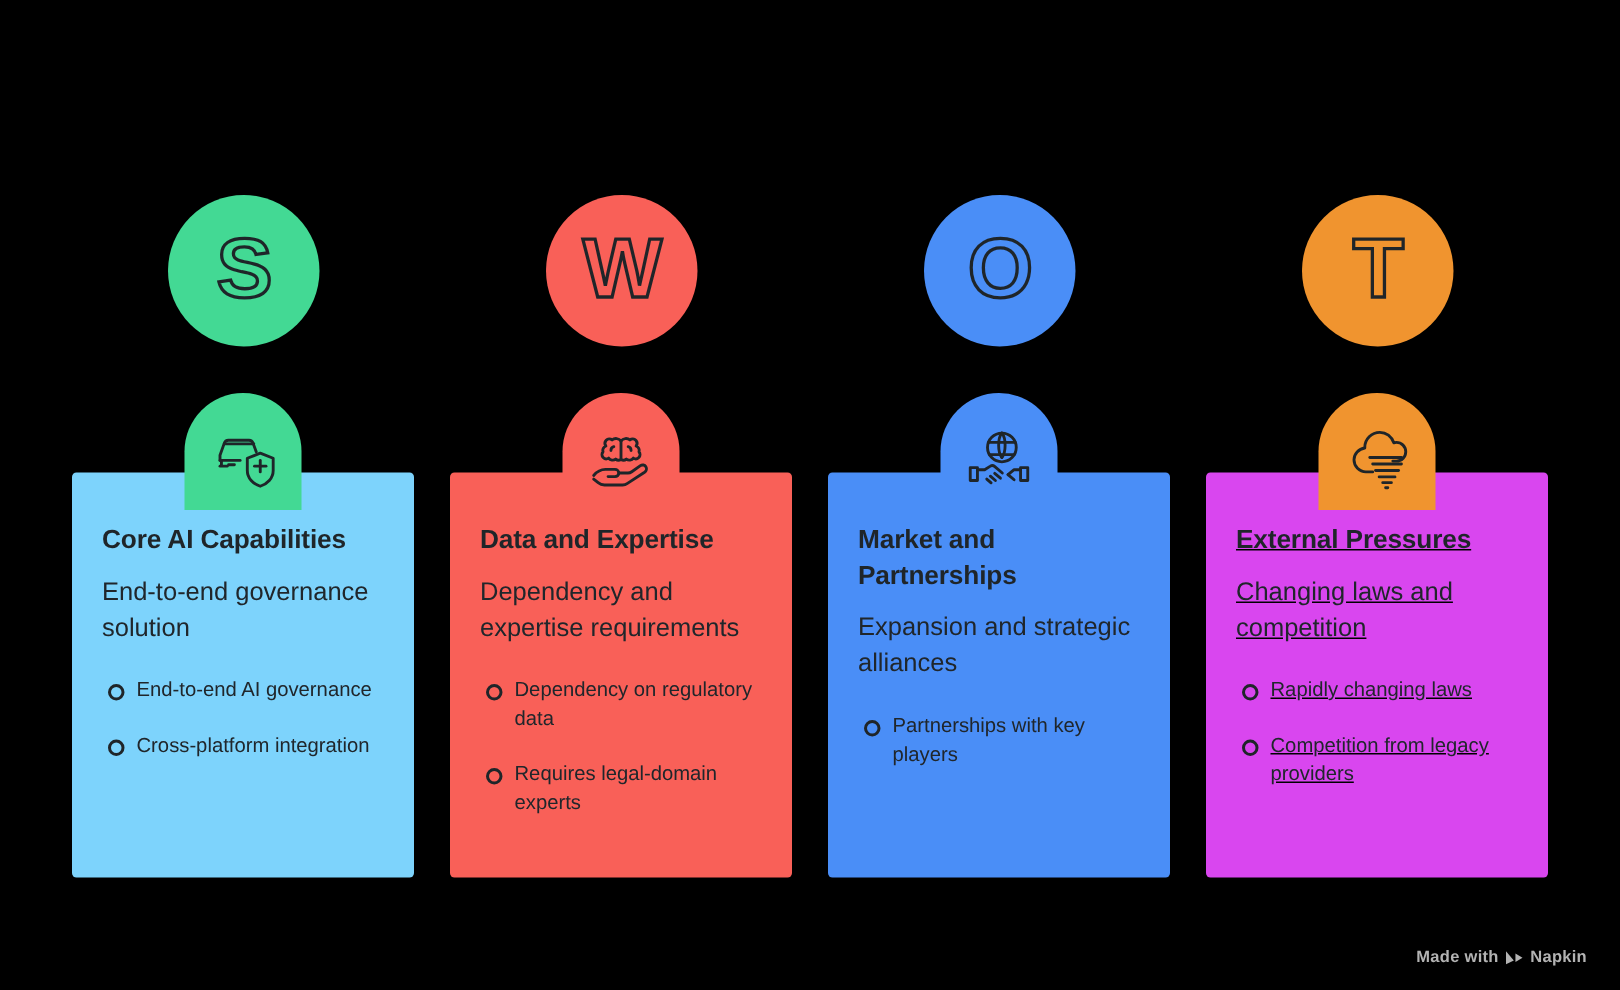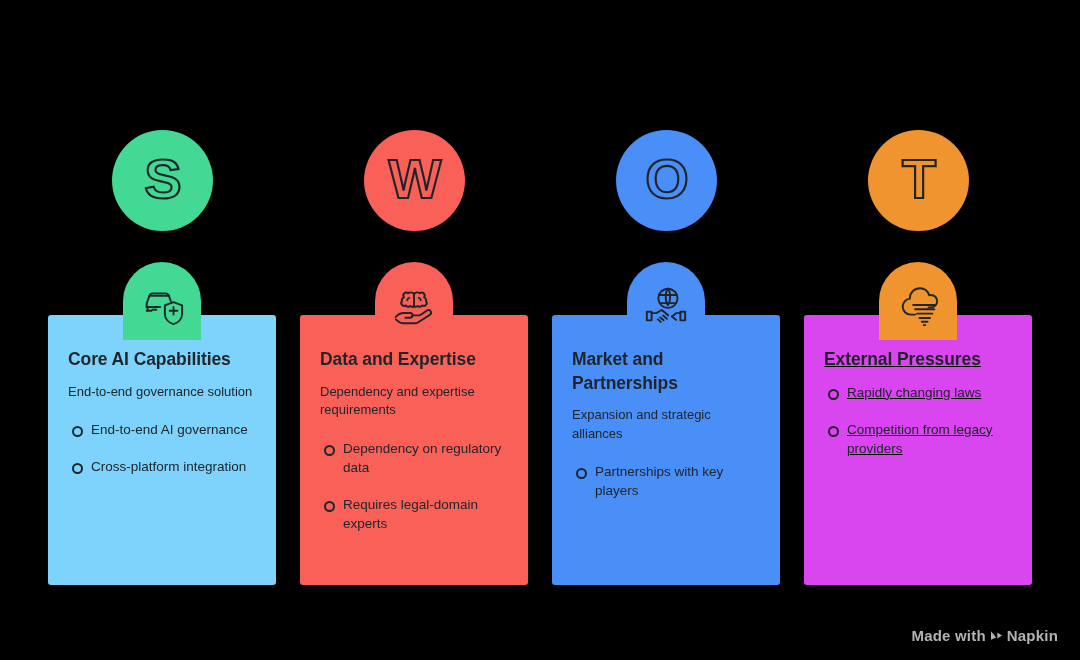--- a/index.html
+++ b/index.html
@@ -71,21 +71,21 @@
   .card-title {
     font-size: 17.5px;
     font-weight: bold;
     line-height: 1.35;
     color: #1f2529;
     letter-spacing: -0.1px;
     margin-bottom: 11px;
   }
 
   .card-subtitle {
-    font-size: 13px;
+    font-size: 17px;
     line-height: 1.42;
     color: #20262b;
     margin-bottom: 19px;
   }
 
   .bullets { list-style: none; }
 
   .bullet {
     position: relative;
     font-size: 13.5px;
@@ -108,21 +108,21 @@
   }
 
   
   #watermark {
     position: absolute;
     right: 22px;
     bottom: 16px;
     display: flex;
     align-items: center;
     gap: 4px;
-    font-size: 15px;
+    font-size: 11px;
     font-weight: bold;
     color: #b3b3b3;
     letter-spacing: 0.2px;
   }
   #watermark .wm-logo { display: block; }
 </style>
 </head>
 <body style="background-color: rgb(0, 0, 0);">
 
 <div id="board">
@@ -231,20 +231,21 @@
         <path d="M19 24h22"></path>
         <path d="M21 28.5h20"></path>
         <path d="M23 33h16"></path>
         <path d="M25.5 37.5h11"></path>
         <path d="M28 41.5h6"></path>
         <path d="M30 45h1.5"></path>
       </svg>
     </div>
     <div class="card" style="background-color: #d946ef; text-decoration: underline;">
       <div class="card-title">External Pressures</div>
+      <div class="card-subtitle">Changing laws and competition</div>
       <ul class="bullets">
         <li class="bullet">Rapidly changing laws</li>
         <li class="bullet">Competition from legacy providers</li>
       </ul>
     </div>
   </div>
 
   <div id="watermark" style="color: rgb(179, 179, 179);">
     <span>Made with</span>
     <svg class="wm-logo" width="13" height="11" viewBox="0 0 13 11">

